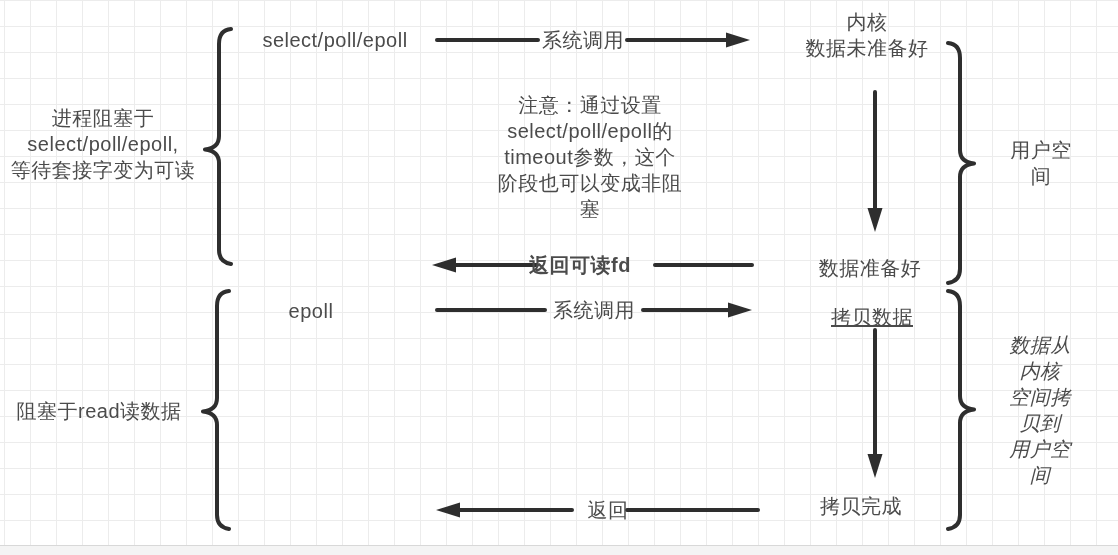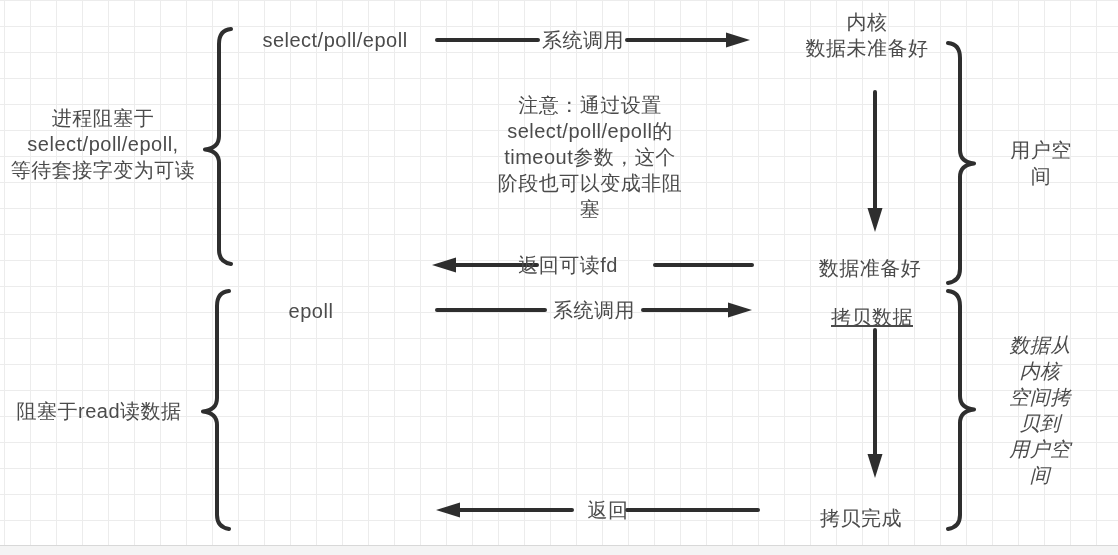--- a/index.html
+++ b/index.html
@@ -95,33 +95,33 @@
   <div class="lbl" style="left:590px;top:157px;text-align:center;">注意：通过设置
 select/poll/epoll的
 timeout参数，这个
 阶段也可以变成非阻
 塞</div>
 
   <div class="lbl" style="left:1041px;top:163px;">用户空间</div>
 
   <div class="lbl" style="left:870px;top:268px;text-align:right;">数据准备好</div>
 
-  <div class="lbl" style="left:568px;top:265px;">返回可读fd</div>
+  <div class="lbl" style="left:580px;top:265px;font-weight:bold;">返回可读fd</div>
 
   <div class="lbl" style="left:99px;top:411px;">阻塞于read读数据</div>
 
   <div class="lbl" style="left:311px;top:311px;">epoll</div>
 
   <div class="lbl" style="left:594px;top:310px;">系统调用</div>
 
   <div class="lbl" style="left:872px;top:317px;text-decoration:underline;">拷贝数据</div>
 
   <div class="lbl" style="left:1040px;top:410px;font-style:italic;">数据从内核
 空间拷贝到
 用户空间</div>
 
-  <div class="lbl" style="left:861px;top:506px;margin-top:12px;">拷贝完成</div>
+  <div class="lbl" style="left:861px;top:506px;">拷贝完成</div>
 
   <div class="lbl" style="left:598px;top:510px;padding-left:20px;">返回</div>
 
 
   <div id="bottom-strip"></div>
 </div>
 
 </body></html>

